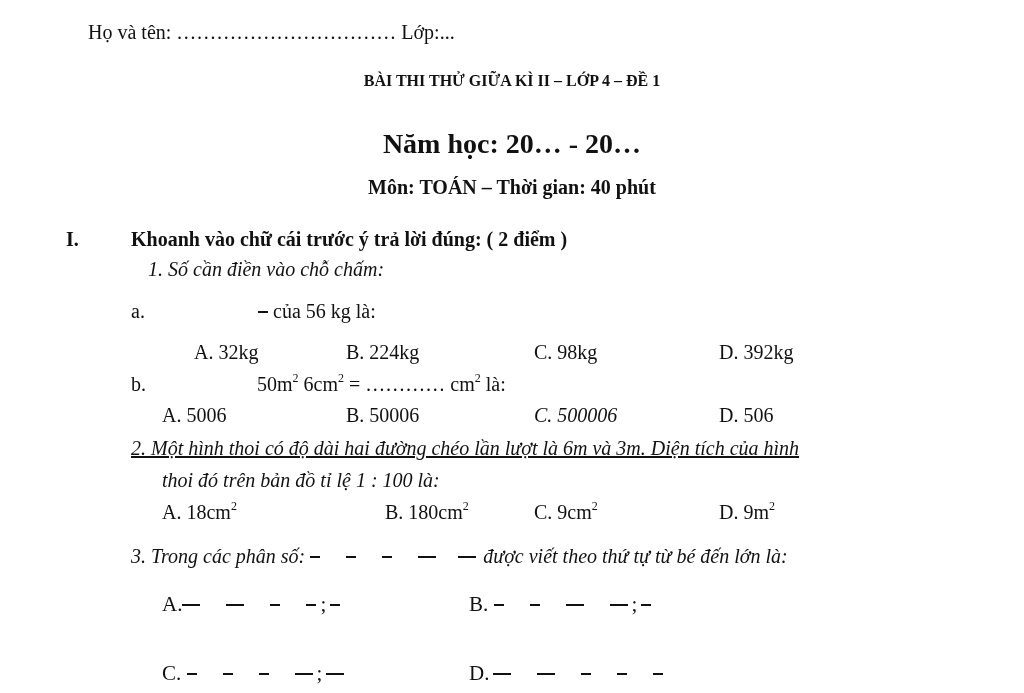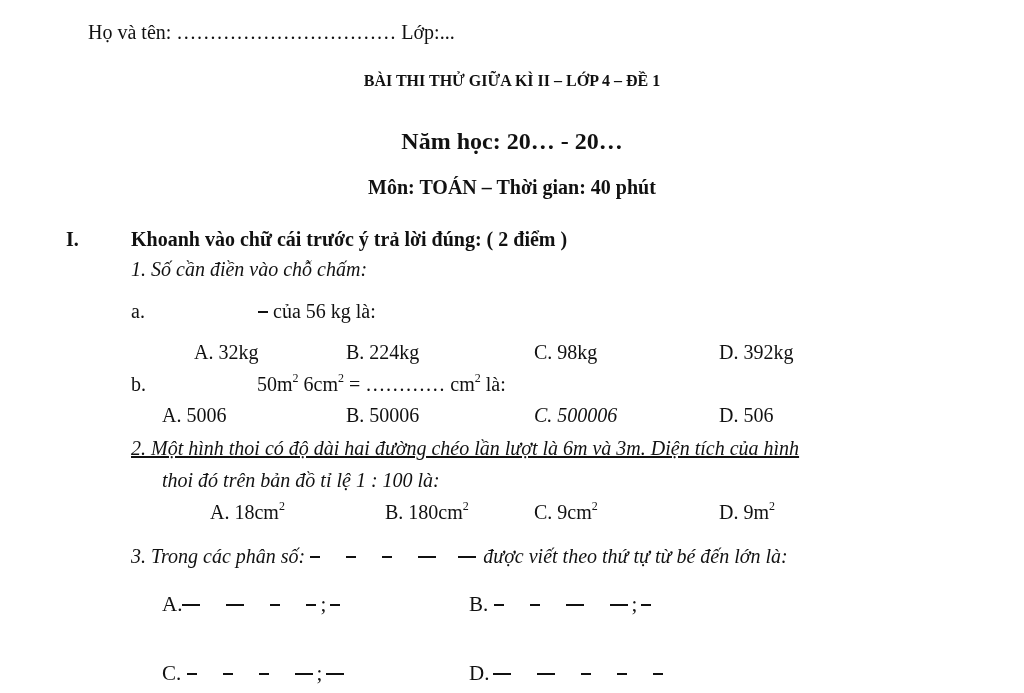--- a/index.html
+++ b/index.html
@@ -28,27 +28,27 @@
 </head>
 <body>
 
 <div class="abs f20" style="left:88px; top:21px;">
   <span>Họ và tên:</span>
   <span>……………………………</span>
   <span>Lớp:...</span>
 </div>
 
 <div class="abs center bold" style="top:72px; font-size:16px;">BÀI THI THỬ GIỮA KÌ II – LỚP 4 – ĐỀ 1</div>
-<div class="abs center bold" style="top:128px; font-size:24px;">Năm học: 20… - 20…</div>
+<div class="abs center bold" style="top:128px; font-size:28px;">Năm học: 20… - 20…</div>
 <div class="abs center bold f20" style="top:176px;">Môn: TOÁN – Thời gian: 40 phút</div>
 
 <div class="abs bold f20" style="left:66px; top:228px;">I.</div>
 <div class="abs bold f20" style="left:131px; top:228px;">Khoanh vào chữ cái trước ý trả lời đúng: ( 2 điểm )</div>
 
-<div class="abs ital f20" style="left:131px; top:258px;">1.  Số cần điền vào chỗ chấm:</div>
+<div class="abs ital f20" style="left:148px; top:258px;">1.  Số cần điền vào chỗ chấm:</div>
 
 <div class="abs f20" style="left:131px; top:300px;">a.</div>
 <div class="abs f20" style="left:258px; top:300px;">
   <span class="bar s"></span>
   <span>của 56 kg là:</span>
 </div>
 
 <div class="opt-row" style="left:0; top:341px; width:1024px;">
   <span class="opt" style="left:162px;margin-left:32px;">A. 32kg</span>
   <span class="opt" style="left:346px;">B. 224kg</span>
@@ -65,21 +65,21 @@
   <span class="opt" style="left:162px;">A. 5006</span>
   <span class="opt" style="left:346px;">B. 50006</span>
   <span class="opt" style="left:534px;font-style:italic;">C. 500006</span>
   <span class="opt" style="left:719px;">D. 506</span>
 </div>
 
 <div class="abs ital f20" style="left:131px; top:437px;text-decoration:underline;">2.  Một hình thoi có độ dài hai đường chéo lần lượt là 6m và 3m. Diện tích của hình</div>
 <div class="abs ital f20" style="left:162px; top:469px;">thoi đó trên bản đồ tỉ lệ 1 : 100 là:</div>
 
 <div class="opt-row" style="left:0; top:501px; width:1024px;">
-  <span class="opt" style="left:162px;margin-left:48px;"><span>A. 18cm</span><sup>2</sup></span>
+  <span class="opt" style="left:162px;"><span>A. 18cm</span><sup>2</sup></span>
   <span class="opt" style="left:346px;margin-left:39px;"><span>B. 180cm</span><sup>2</sup></span>
   <span class="opt" style="left:534px;"><span>C. 9cm</span><sup>2</sup></span>
   <span class="opt" style="left:719px;"><span>D. 9m</span><sup>2</sup></span>
 </div>
 
 <div class="abs ital f20" style="left:131px; top:545px;">
   <span>3.  Trong các phân số:</span>
   <span class="seq">
     <span class="bar s"></span><span class="bar s"></span><span class="bar s"></span><span class="bar l" style="margin-right:22px;"></span><span class="bar l" style="margin-right:2px;"></span>
   </span>

